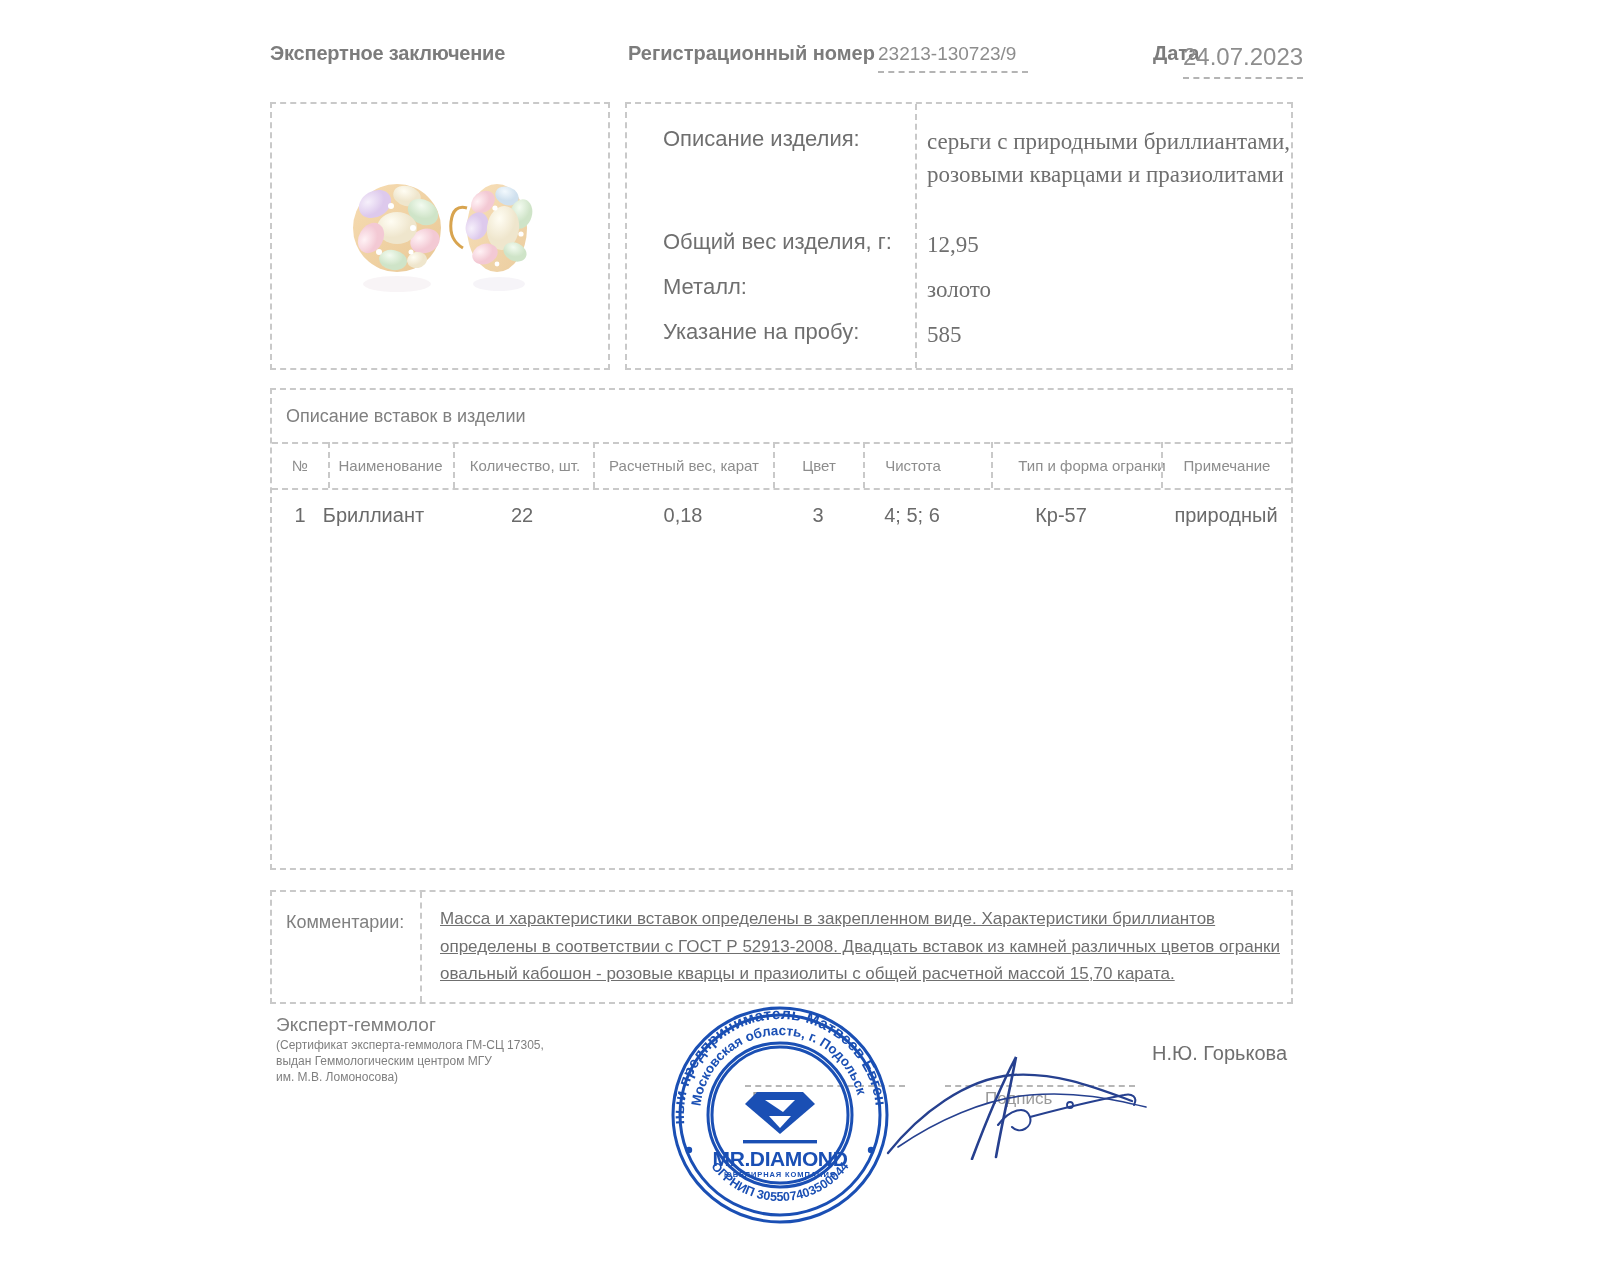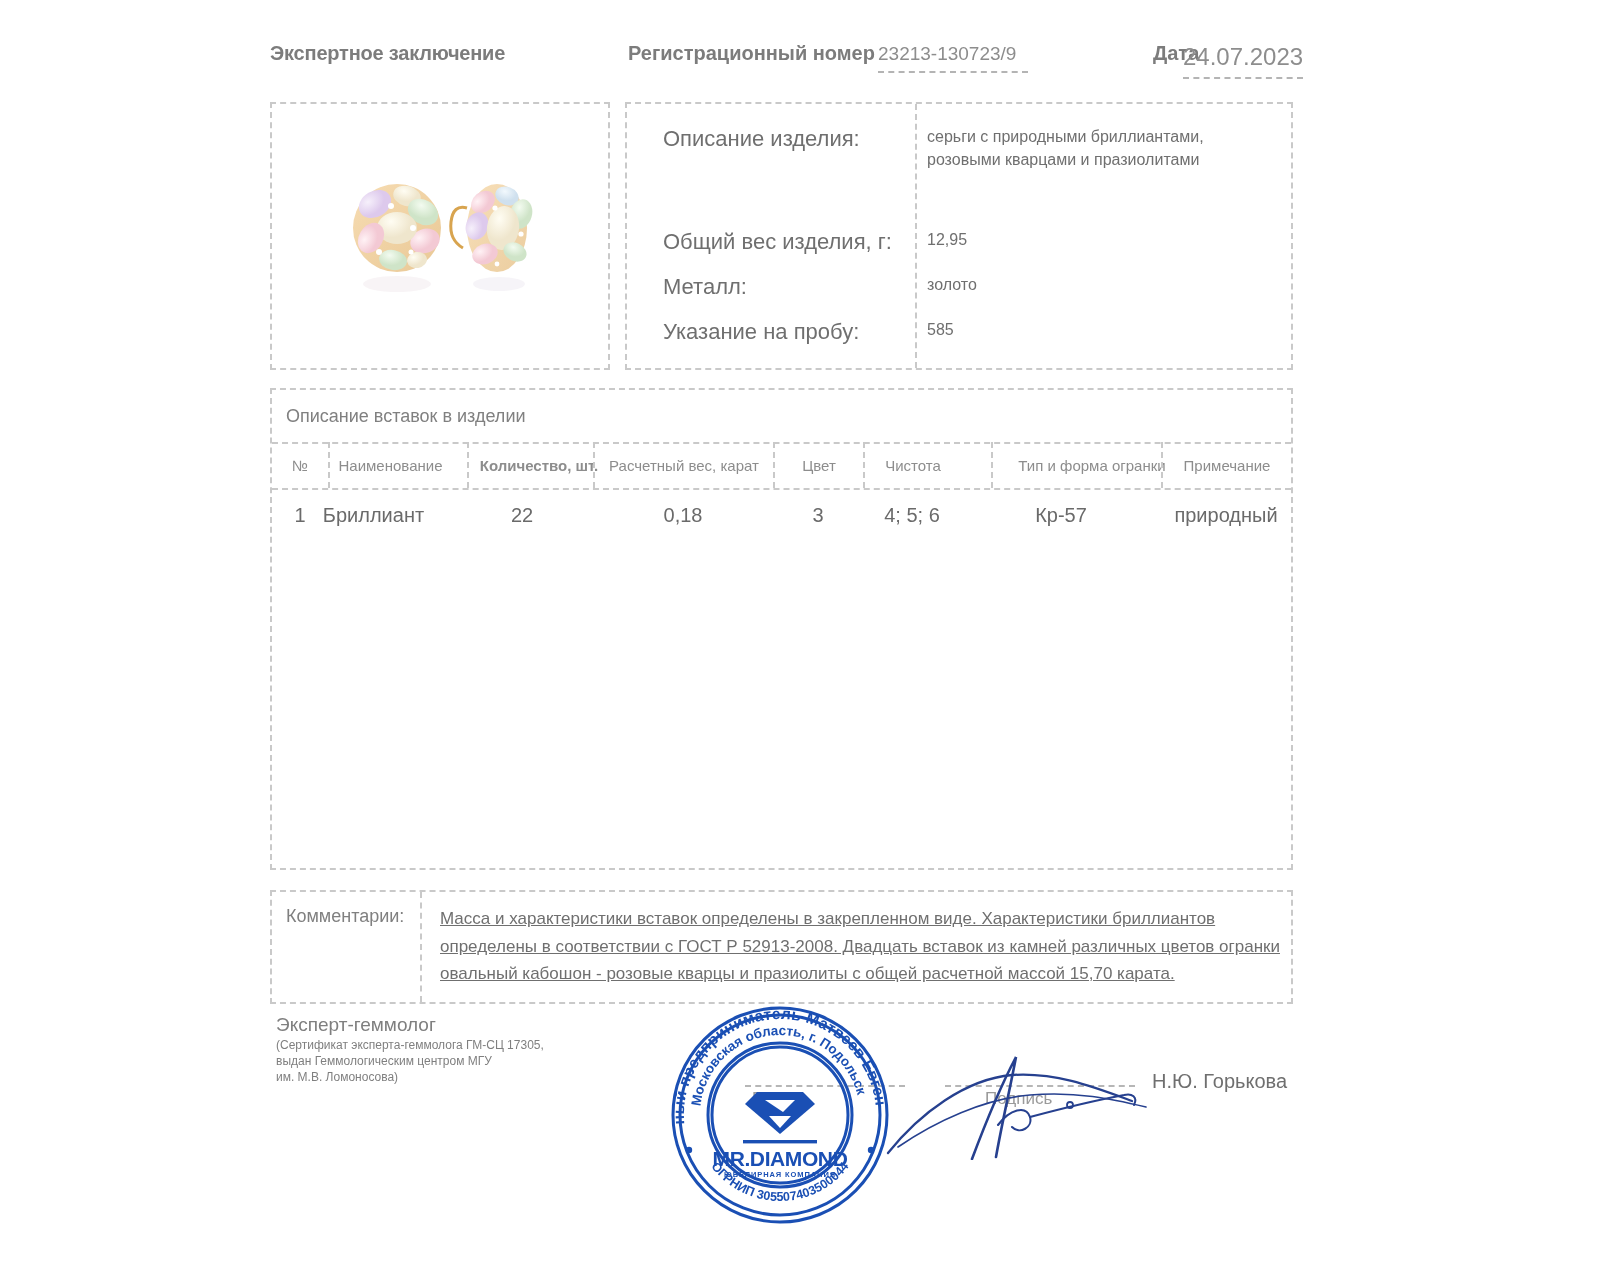--- a/index.html
+++ b/index.html
@@ -87,22 +87,22 @@
     border-left: 2px dashed #c9c9c9;
   }
   .det-row { position: absolute; left: 0; right: 0; }
   .det-label {
     position: absolute; left: 36px;
     font-size: 22px; color: #6f6f6f;
     white-space: nowrap;
   }
   .det-value {
     position: absolute; left: 300px;
-    font-size: 16px; color: #6f6f6f;
-    white-space: pre-line; line-height: 1.42;
+    font-size: 23px; color: #6f6f6f;
+    white-space: pre-line; line-height: 1.42; font-family: Liberation Serif, serif;
   }
 
   
   .inserts-box {
     position: absolute;
     left: 270px; top: 388px;
     width: 1023px; height: 482px;
     border: 2px dashed #c9c9c9;
     box-sizing: border-box;
   }
@@ -156,21 +156,21 @@
     border: 2px dashed #c9c9c9;
     box-sizing: border-box;
   }
   .comments-divider {
     position: absolute;
     left: 148px; top: 0; bottom: 0;
     border-left: 2px dashed #c9c9c9;
   }
   .comments-label {
     position: absolute;
-    left: 14px; top: 14px;
+    left: 14px; top: 20px;
     font-size: 18px; color: #808080;
     white-space: nowrap;
   }
   .comments-text {
     position: absolute;
     left: 168px; top: 13px; right: 8px;
     font-size: 17px; color: #6f6f6f;
     line-height: 1.62;
     text-decoration: underline;
   }
@@ -211,21 +211,20 @@
   .sign-caption {
     position: absolute;
     left: 985px; top: 1089px;
     font-size: 17px; color: #9a9a9a;
   }
   .signer-name {
     position: absolute;
     left: 1152px; top: 1042px;
     font-size: 20px; color: #6f6f6f;
     white-space: nowrap;
-    margin-top: 28px;
   }
 
   .stamp-wrap {
     position: absolute;
     left: 665px; top: 1000px;
     width: 230px; height: 230px;
   }
   .sig-wrap {
     position: absolute;
     left: 880px; top: 1035px;
@@ -333,21 +332,21 @@
   </div>
 
   <div class="inserts-box">
     <div class="inserts-title">Описание вставок в изделии</div>
     <div class="thead-sep a"></div>
     <div class="thead-sep b"></div>
 
     <div class="tbl">
       <div class="th" style="left:0px;   width:56px;">№</div>
       <div class="th div" style="left:56px;  width:123px;">Наименование</div>
-      <div class="th div" style="left:195px; width:142px;font-weight:bold;">Количество, шт.</div>
+      <div class="th div" style="left:181px; width:142px;">Количество, шт.</div>
       <div class="th div" style="left:321px; width:180px;">Расчетный вес, карат</div>
       <div class="th div" style="left:501px; width:90px;">Цвет</div>
       <div class="th div" style="left:591px; width:98px;">Чистота</div>
       <div class="th div" style="left:719px; width:200px;">Тип и форма огранки</div>
       <div class="th div" style="left:889px; width:130px;">Примечание</div>
     </div>
 
     <div class="trow">
       <div class="td" style="left:0px;   width:56px;">1</div>
       <div class="td" style="left:40px;  width:123px;text-align:center;">Бриллиант</div>

